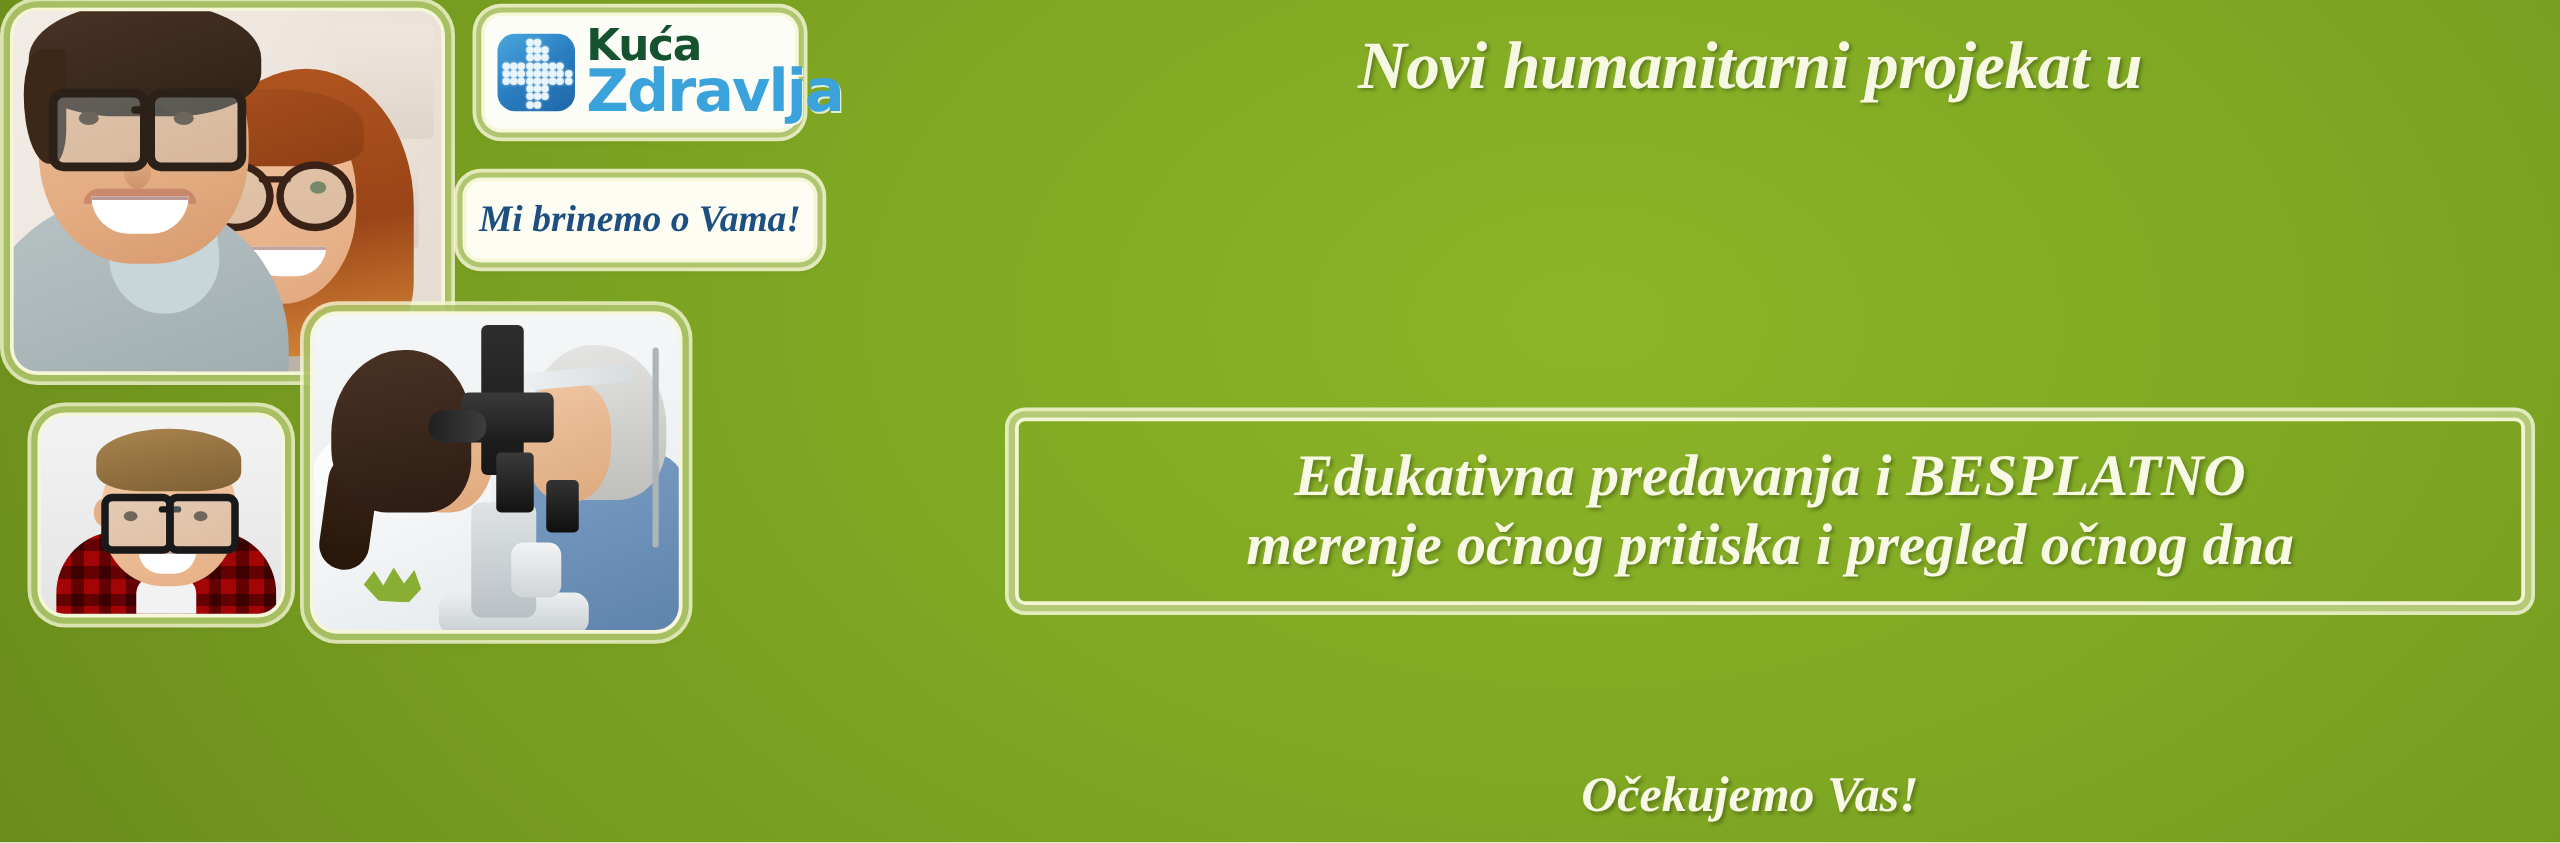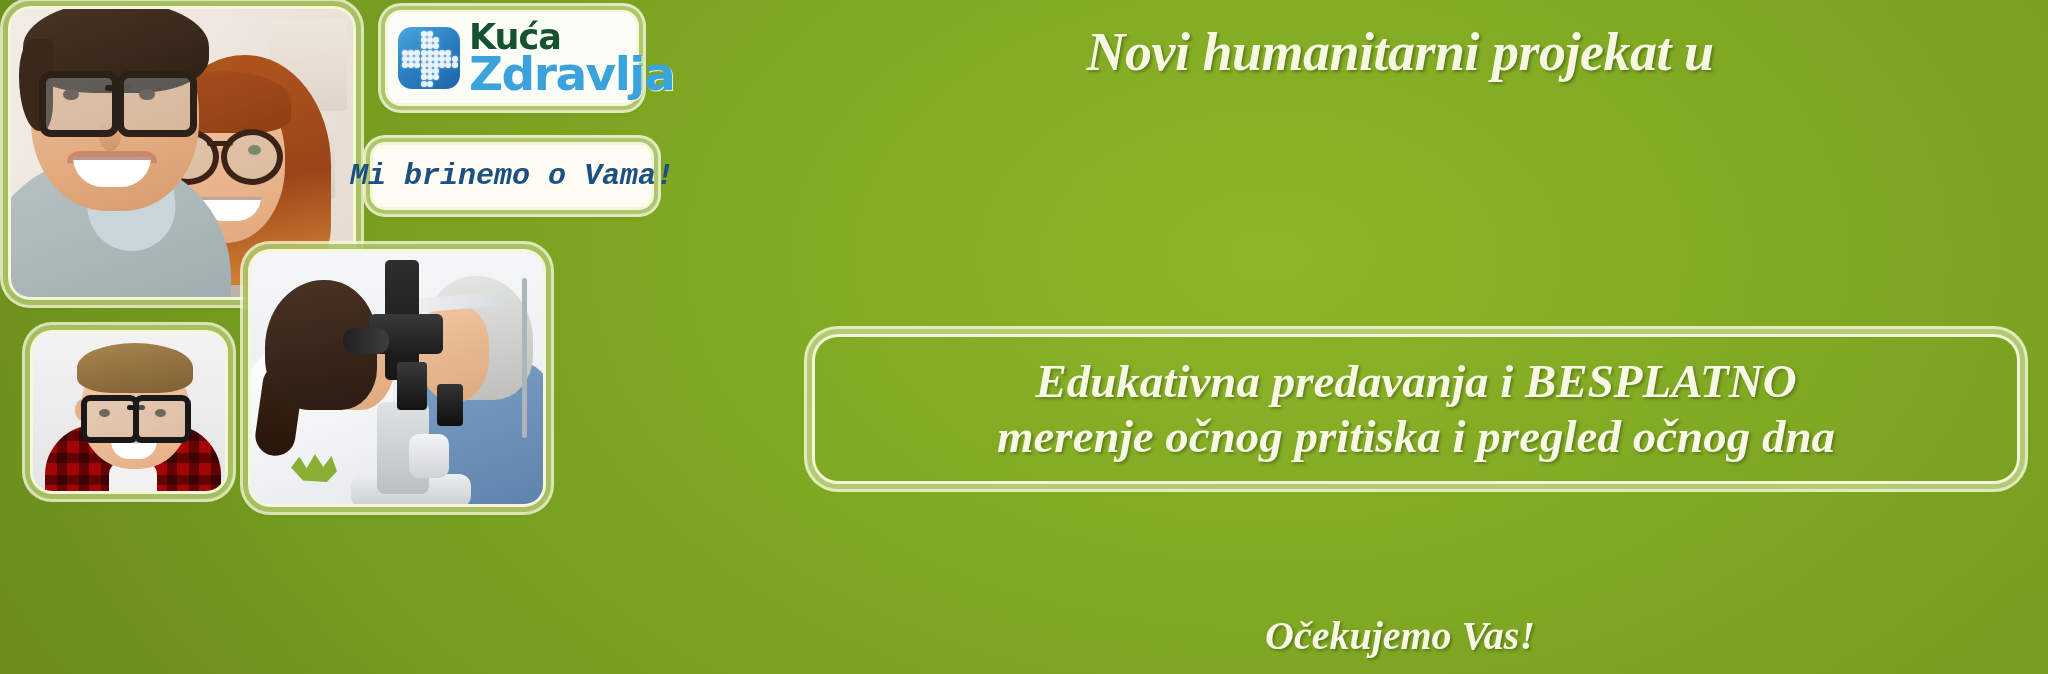--- a/index.html
+++ b/index.html
@@ -193,39 +193,39 @@
 
   
   #tagline-card{
     position:absolute;left:370px;top:142px;width:284px;height:68px;
     background:#fdfdf4;border-radius:15px;
     border:3px solid rgba(245,247,214,0.95);
     box-shadow:0 0 0 4px rgba(125,162,34,0.5),0 0 0 7px rgba(245,247,214,0.85),0 3px 8px rgba(40,55,10,.25);
     box-sizing:border-box;display:flex;align-items:center;justify-content:center;
   }
   #tagline-text{
-    font-family:Liberation Mono, monospace;font-style:italic;font-weight:bold;
+    font-family:Liberation Serif, serif;font-style:italic;font-weight:bold;
     font-size:30px;color:#1d5080;white-space:nowrap;
   }
 
   
   #headline{
     position:absolute;left:780px;top:22px;width:1240px;
     text-align:center;
     font-family:"Liberation Serif",serif;font-weight:bold;font-style:italic;
     font-size:54px;line-height:1.12;color:#f6f8e2;
     text-shadow:2px 2px 3px rgba(45,60,12,.45);
     letter-spacing:-0.5px;
   }
   #headline div{white-space:nowrap;font-style:italic;}
 
   
   #highlight-box{
     position:absolute;left:812px;top:334px;width:1208px;height:150px;
-    border-radius:26px;
+    border-radius:8px;
     border:3px solid rgba(248,250,222,0.95);
     box-shadow:0 0 0 5px rgba(125,162,34,0.45),0 0 0 8px rgba(248,250,222,0.82);
     box-sizing:border-box;
     display:flex;flex-direction:column;align-items:center;justify-content:center;
   }
   #highlight-box .hl-line{
     font-family:"Liberation Serif",serif;font-weight:bold;font-style:italic;
     font-size:47px;line-height:1.16;color:#f7f9e4;white-space:nowrap;
     text-shadow:2px 2px 3px rgba(45,60,12,.42);
   }

